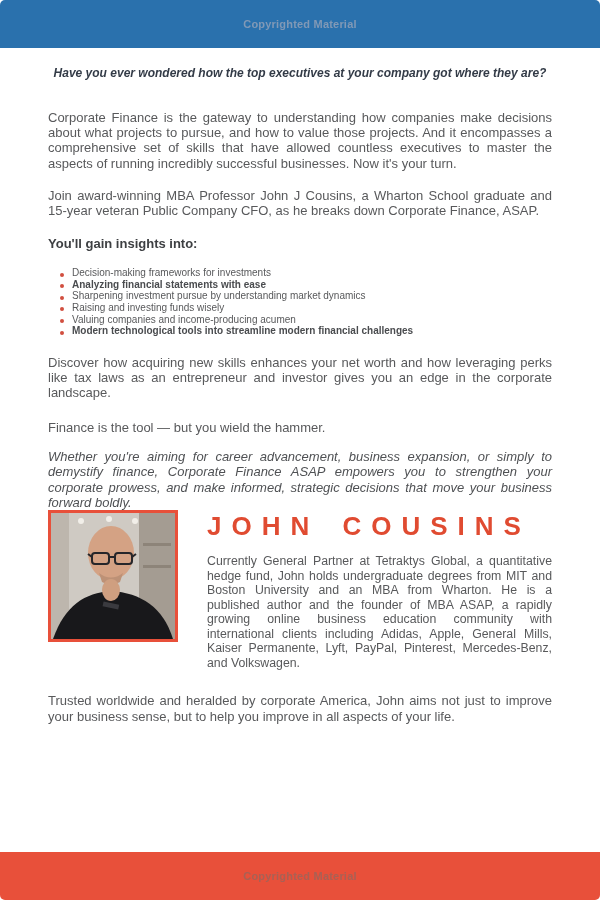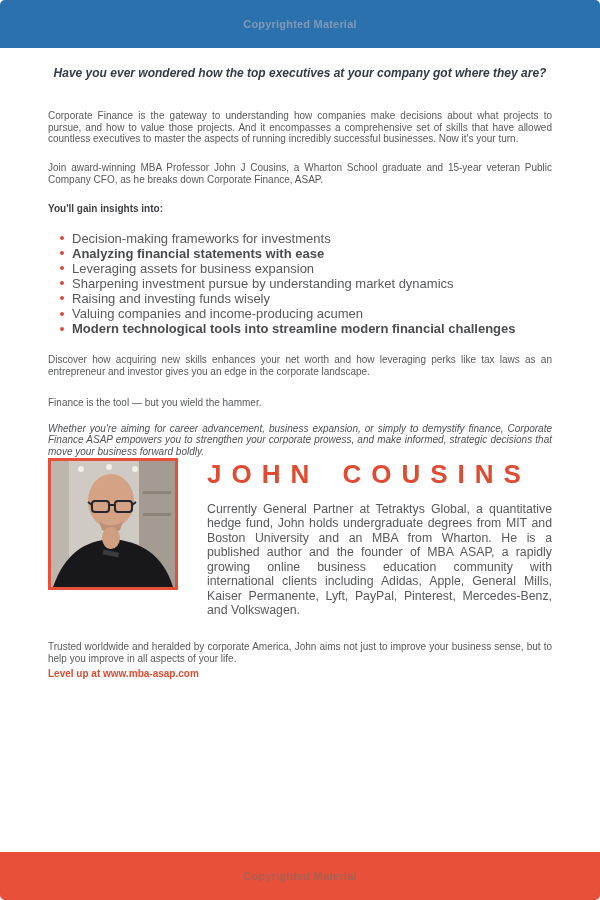--- a/index.html
+++ b/index.html
@@ -22,27 +22,27 @@
   .band-top{top:0;background:var(--banner_blue,#2a71ad);color:#8199b6;}
   .band-bottom{bottom:0;background:var(--accent,#e8503a);color:#a86155;z-index:1;}
 
   
   .content{position:absolute;top:48px;left:48px;width:504px;}
   .headline{
     margin:18px 0 0;text-align:center;
     font-size:12px;font-weight:bold;font-style:italic;
     color:#333b47;line-height:1.32;
   }
-  p{margin:0;font-size:10px;color:#58595b;line-height:1.18;text-align:justify;}
+  p{margin:0;font-size:13px;color:#58595b;line-height:1.18;text-align:justify;}
   .p1{margin-top:28px;}
   .p2{margin-top:17px;}
   .insights-heading{margin-top:17px;font-weight:bold;color:#3d3f42;text-align:left;}
   ul.insights{margin:16px 0 0;padding:0 0 0 24px;list-style:none;}
   ul.insights li{
-    position:relative;font-size:13px;color:#58595b;line-height:1.16;text-align:left;
+    position:relative;font-size:10px;color:#58595b;line-height:1.16;text-align:left;
   }
   ul.insights li::before{
     content:"";position:absolute;left:-12px;top:5.5px;
     width:4px;height:4px;border-radius:2px;background:var(--bullet_red,#d14f3f);
   }
   ul.insights li.bold{font-weight:bold;color:#4a4c4f;}
   .p3{margin-top:18px;}
   .p4{margin-top:19px;}
   .p5{margin-top:14px;font-style:italic;color:#4f5154;}
 
@@ -104,21 +104,20 @@
     <h1 class="headline">Have you ever wondered how the top executives at your company got where they are?</h1>
 
     <p class="p1">Corporate Finance is the gateway to understanding how companies make decisions about what projects to pursue, and how to value those projects. And it encompasses a comprehensive set of skills that have allowed countless executives to master the aspects of running incredibly successful businesses. Now it's your turn.</p>
     <p class="p2">Join award-winning MBA Professor John J Cousins, a Wharton School graduate and 15-year veteran Public Company CFO, as he breaks down Corporate Finance, ASAP.</p>
 
     <p class="insights-heading">You'll gain insights into:</p>
 
     <ul class="insights">
       <li>Decision-making frameworks for investments</li>
       <li class="bold">Analyzing financial statements with ease</li>
-      <li>Leveraging assets for business expansion</li>
       <li>Sharpening investment pursue by understanding market dynamics</li>
       <li>Raising and investing funds wisely</li>
       <li>Valuing companies and income-producing acumen</li>
       <li class="bold">Modern technological tools into streamline modern financial challenges</li>
     </ul>
 
     <p class="p3">Discover how acquiring new skills enhances your net worth and how leveraging perks like tax laws as an entrepreneur and investor gives you an edge in the corporate landscape.</p>
     <p class="p4">Finance is the tool — but you wield the hammer.</p>
     <p class="p5">Whether you're aiming for career advancement, business expansion, or simply to demystify finance, Corporate Finance ASAP empowers you to strengthen your corporate prowess, and make informed, strategic decisions that move your business forward boldly.</p>
 
@@ -147,21 +146,20 @@
           <rect x="52" y="90" width="16" height="5" fill="#3a3a3f" transform="rotate(12 60 92)"></rect>
         </svg>
       </div>
       <div class="author-right">
         <h2 class="author-name">JOHN COUSINS</h2>
         <p class="bio">Currently General Partner at Tetraktys Global, a quantitative hedge fund, John holds undergraduate degrees from MIT and Boston University and an MBA from Wharton. He is a published author and the founder of MBA ASAP, a rapidly growing online business education community with international clients including Adidas, Apple, General Mills, Kaiser Permanente, Lyft, PayPal, Pinterest, Mercedes-Benz, and Volkswagen.</p>
       </div>
     </div>
 
     <p class="trusted">Trusted worldwide and heralded by corporate America, John aims not just to improve your business sense, but to help you improve in all aspects of your life.</p>
-    <p class="levelup">Level up at www.mba-asap.com</p>
 
   </div>
 
 
   <div class="band band-bottom">
     <span>Copyrighted Material</span>
   </div>
 
 </div>
 

